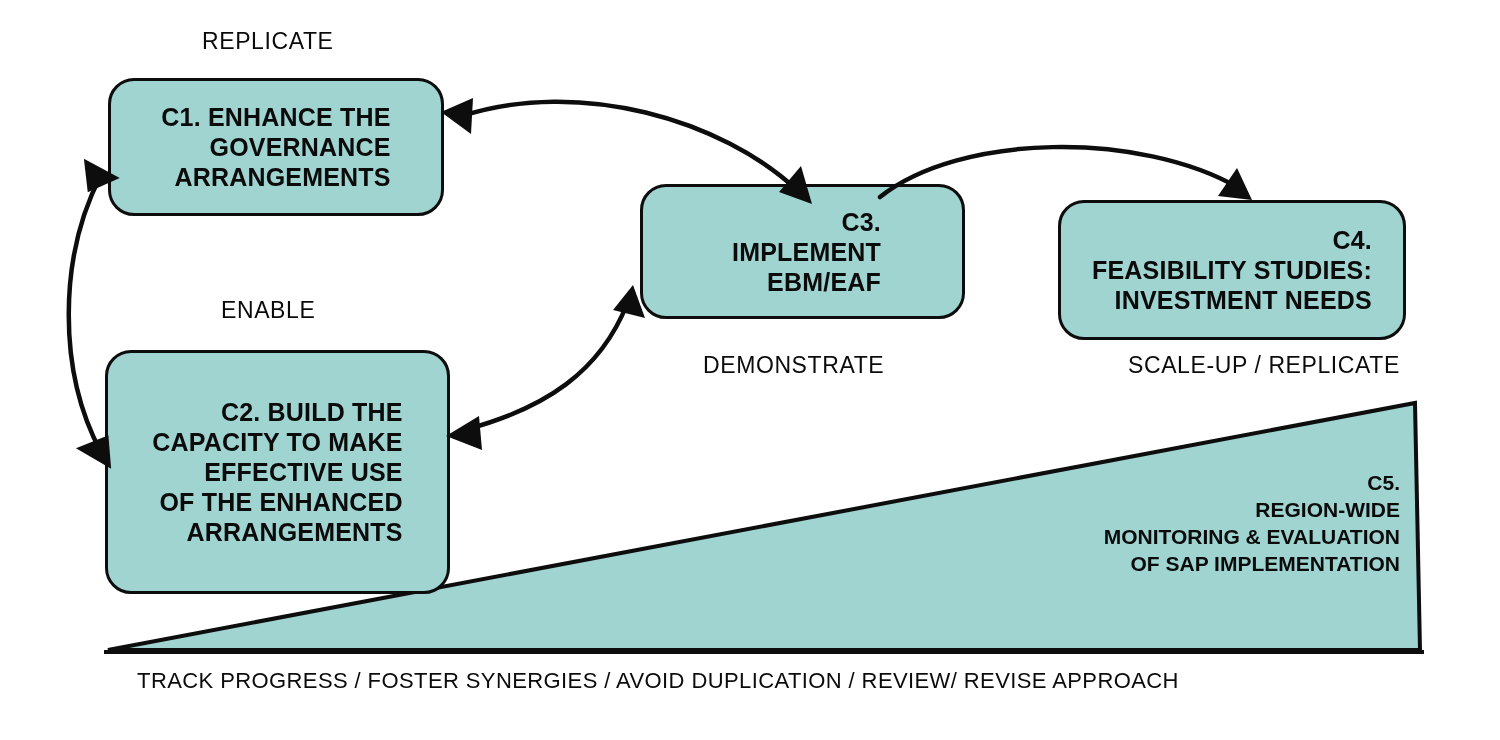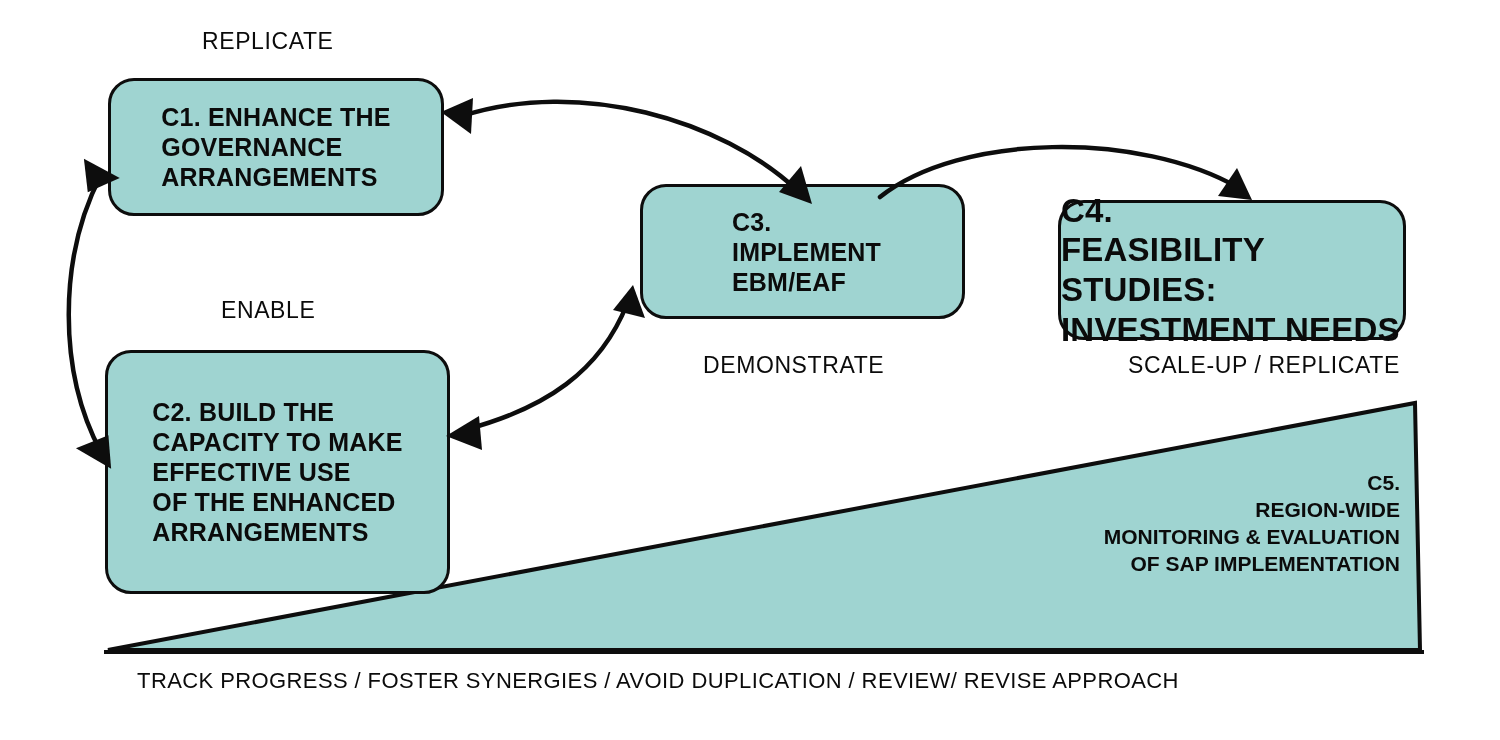--- a/index.html
+++ b/index.html
@@ -22,38 +22,38 @@
   
   .node {
     position: absolute;
     box-sizing: border-box;
     background: #9FD4D1;
     border: 3px solid #0d0d0d;
     border-radius: 26px;
     display: flex;
     align-items: center;
     justify-content: center;
-    text-align: left;
+    text-align: right;
     color: #0b0b0b;
     font-weight: bold;
     letter-spacing: 0.2px;
   }
   .node .node-text {
     display: block;
     white-space: pre-line;
     line-height: 1.2;
   }
   #node-c1 { left: 108px; top: 78px;  width: 336px; height: 138px; }
   #node-c1 .node-text { font-size: 25px; }
   #node-c2 { left: 105px; top: 350px; width: 345px; height: 244px; }
   #node-c2 .node-text { font-size: 25px; }
   #node-c3 { left: 640px; top: 184px; width: 325px; height: 135px; padding-left: 8px; }
   #node-c3 .node-text { font-size: 25px; }
   #node-c4 { left: 1058px; top: 200px; width: 348px; height: 140px; }
-  #node-c4 .node-text { font-size: 33px; }
+  #node-c4 .node-text { font-size: 25px; }
 
   
   .caption {
     position: absolute;
     color: #0b0b0b;
     font-size: 23px;
     font-weight: 400;
     letter-spacing: 0.6px;
     white-space: nowrap;
   }

